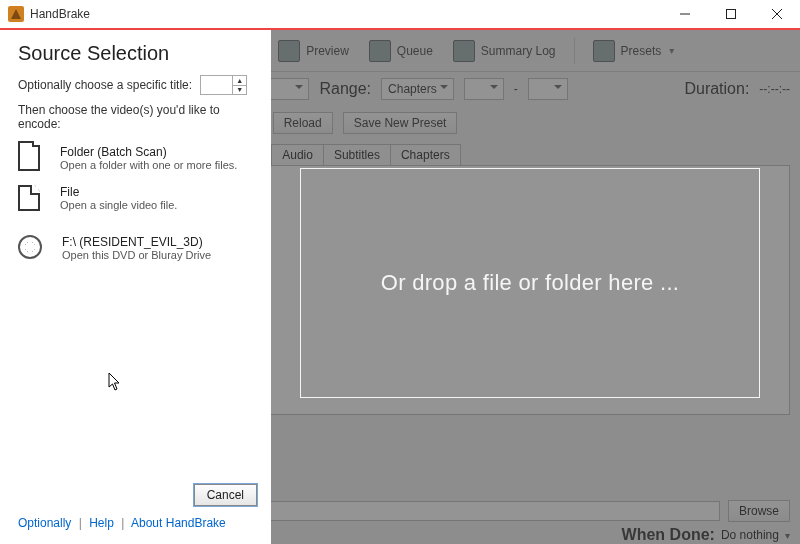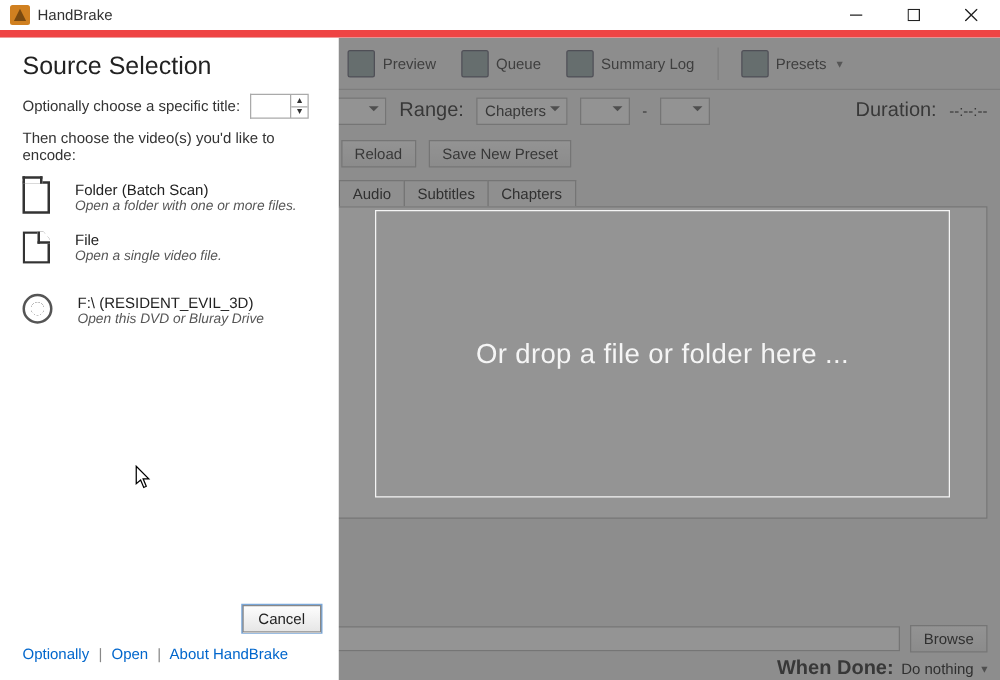--- a/index.html
+++ b/index.html
@@ -11,21 +11,21 @@
     background: #fff;
     width: 800px;
     height: 544px;
     overflow: hidden;
     position: relative;
   }
   
   .titlebar {
     height: 30px;
     background: #fff;
-    border-bottom: 6px solid #ef4444;
+    border-bottom: 2px solid #ef4444;
     display: flex;
     align-items: center;
     position: relative;
     z-index: 50;
   }
   .titlebar .appicon {
     width: 16px; height: 16px; margin: 0 6px 0 8px;
     background: #d08020;
     border-radius: 2px;
     position: relative;
@@ -148,21 +148,21 @@
   .ic.file{
     background:#fff; border:2px solid #333;
     clip-path: polygon(0 0, 75% 0, 100% 25%, 100% 100%, 0 100%);
   }
   .ic.file::after{ content:""; position:absolute; right:-2px; top:-2px; width:8px; height:8px; border-left:2px solid #333; border-bottom:2px solid #333; background:#fff;}
   .ic.disc{
     border:2px solid #555; border-radius:50%; background:radial-gradient(circle,#fff 0 35%,#bbb 36% 38%,#fff 39% 100%);
     width:24px; height:24px;
   }
   .src-item .txt .t1{ font-size:12px; color:#222;}
-  .src-item .txt .t2{ font-size:11px; color:#555;font-style:italic;}
+  .src-item .txt .t2{ font-size:11px; color:#555;}
   .sidepanel .spacer{ flex:1; }
   .cancelrow{ display:flex; justify-content:flex-end; padding:4px 0;}
   .cancelbtn{
     height:22px; border:1px solid #888; background:linear-gradient(#fdfdfd,#e6e6e6);
     padding:0 12px; font-size:12px; display:flex; align-items:center;
     box-shadow: 0 0 0 1px #7aa7d9;
   }
   .links{ font-size:12px; color:#0066cc; padding:6px 0 8px 0;}
   .links a{ color:#0066cc; text-decoration:none; cursor:pointer;}
   .links .bar{ color:#888; margin:0 4px;}
@@ -340,21 +340,21 @@
 
   <div class="cancelrow">
     <div class="cancelbtn">
         <span>Cancel</span>
       </div>
   </div>
 
   <div class="links">
     <a><span>Optionally</span></a>
     <span class="bar">|</span>
-    <a><span>Open</span></a>
+    <a><span>Help</span></a>
     <span class="bar">|</span>
     <a><span>About HandBrake</span></a>
   </div>
 </div>
 
 <div class="cursor">
   <svg viewBox="0 0 14 20">
       <path d="M1 1 L1 15 L4.5 12 L7 18 L9 17 L6.5 11 L11 11 Z" fill="#fff" stroke="#000" stroke-width="1"></path>
     </svg>
 </div>

